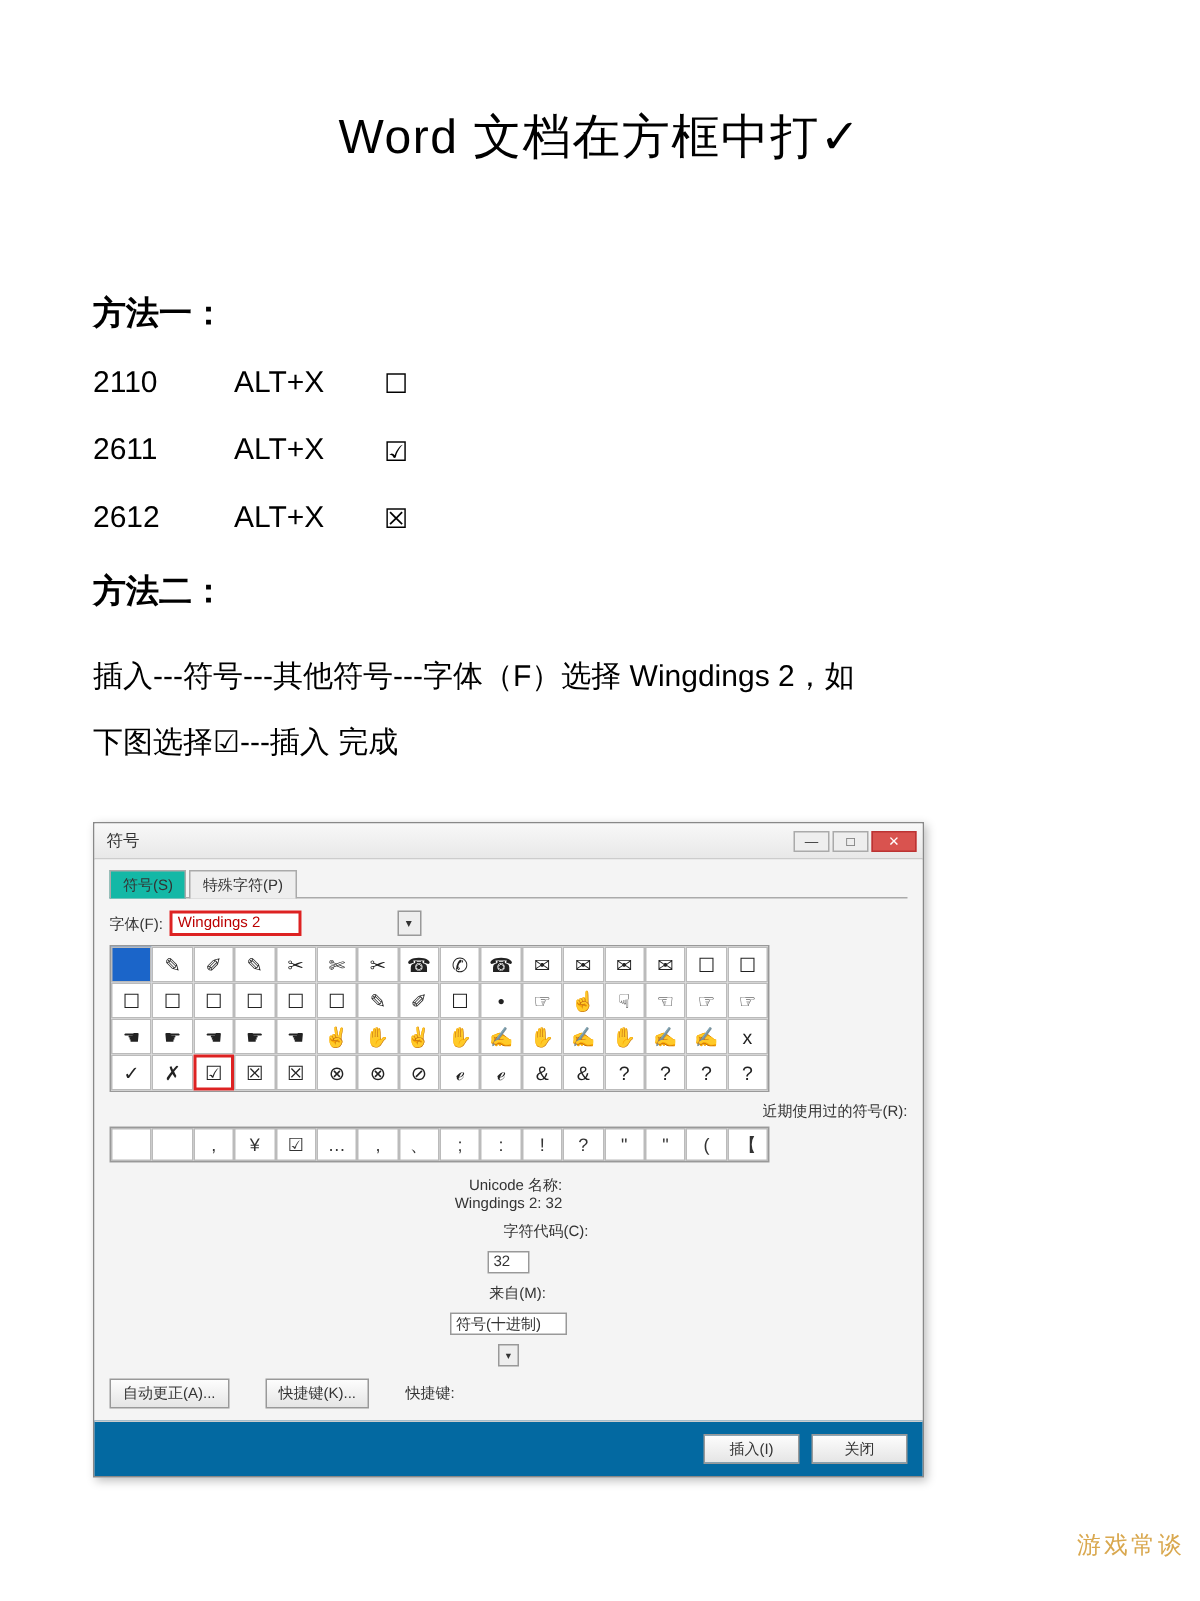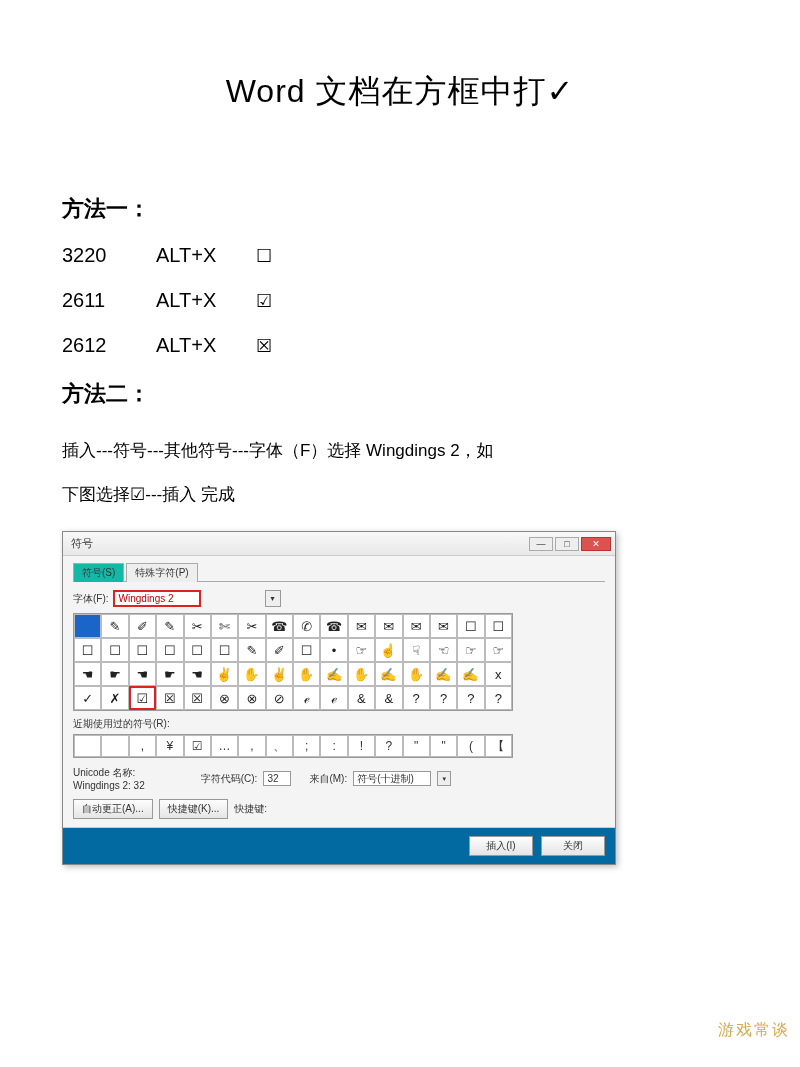--- a/index.html
+++ b/index.html
@@ -29,32 +29,33 @@
     .code-row {
       font-size: 20px;
       margin-bottom: 22px;
       display: flex;
       align-items: center;
     }
     .code-row .code { width: 80px; }
     .code-row .key { width: 100px; margin-left: 14px; }
     .code-row .glyph { font-size: 18px; }
     .method2-text {
-      font-size: 17px;
+      font-size: 20px;
       line-height: 44px;
       margin-top: 4px;
     }
     .dialog {
-      margin-top: 14px;
+      margin-top: 31px;
       width: 554px;
       border: 1px solid #888;
       background: #f4f4f4;
       font-size: 10px;
       color: #333;
       box-shadow: 2px 2px 6px rgba(0,0,0,0.25);
+      text-align: right;
     }
     .dlg-titlebar {
       height: 24px;
       background: linear-gradient(#f8f8f8,#e8e8e8);
       border-bottom: 1px solid #ccc;
       display: flex;
       align-items: center;
       justify-content: space-between;
       padding: 0 4px;
     }
@@ -126,24 +127,24 @@
       border:1px solid #999;
       background:#fff;
       width:440px;
     }
     .recent-cell {
       border:1px solid #bbb;
       height:22px;
       display:flex;align-items:center;justify-content:center;
       font-size:12px;
     }
-    .info-row { display:flex; align-items:center; gap:6px; margin-top:8px; font-size:10px; flex-wrap:wrap;}
+    .info-row { display:flex; align-items:center; gap:6px; margin-top:8px; font-size:10px; flex-wrap:wrap;flex-direction:column;}
     .info-row .small-input { border:1px solid #999; background:#fff; padding:1px 3px; font-size:10px; height:15px; display:inline-flex; align-items:center;}
     .info-row .dd { width:14px;height:15px;border:1px solid #999;background:#eee;display:inline-flex;align-items:center;justify-content:center;font-size:7px;}
-    .btn-row { display:flex; gap:6px; margin-top:8px; align-items:center;}
+    .btn-row { display:flex; gap:24px; margin-top:8px; align-items:center;}
     .btn {
       border:1px solid #999;
       background: linear-gradient(#fdfdfd,#e5e5e5);
       padding: 2px 8px;
       font-size: 10px;
       height: 20px;
       display:flex;align-items:center;
     }
     .dlg-footer {
       display:flex;
@@ -165,21 +166,21 @@
   </style>
 </head>
 <body>
 
 <div class="page">
   <h1 class="title">Word 文档在方框中打✓</h1>
 
   <div class="section-label">方法一：</div>
 
   <div class="code-row">
-    <span class="code">3220</span>
+    <span class="code">2110</span>
     <span class="key">ALT+X</span>
     <span class="glyph">☐</span>
   </div>
   <div class="code-row">
     <span class="code">2611</span>
     <span class="key">ALT+X</span>
     <span class="glyph">☑</span>
   </div>
   <div class="code-row">
     <span class="code">2612</span>

